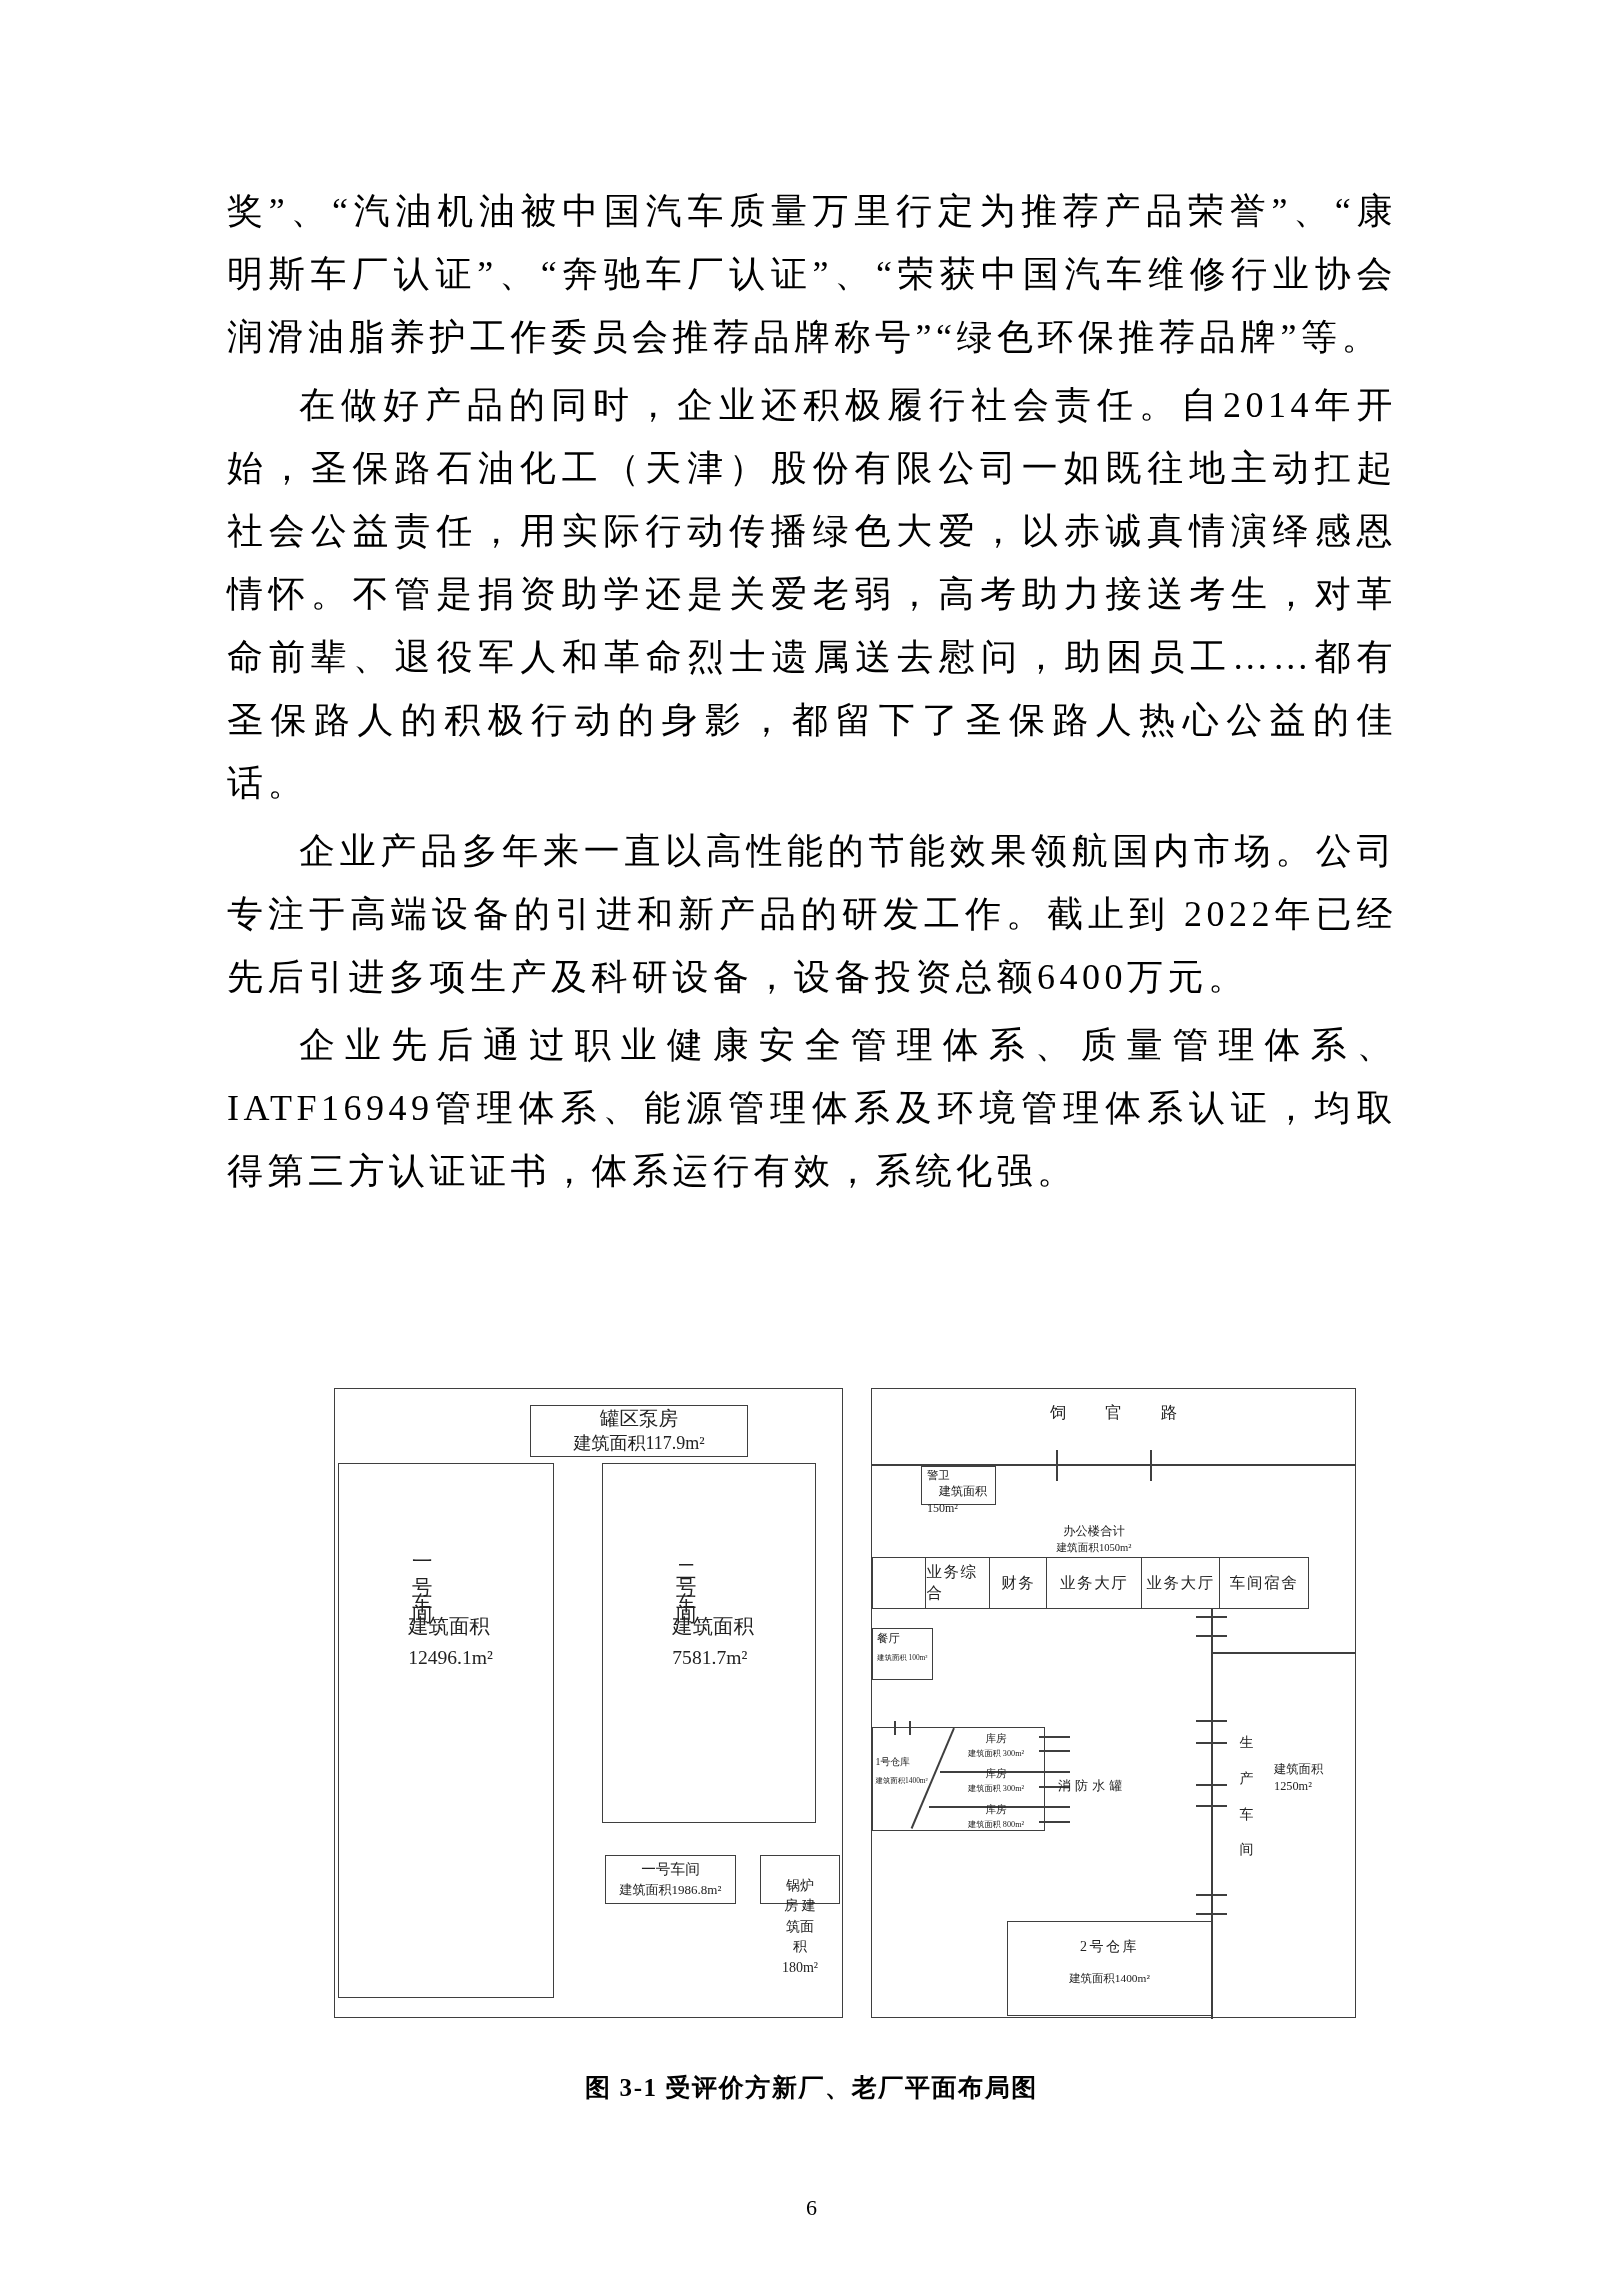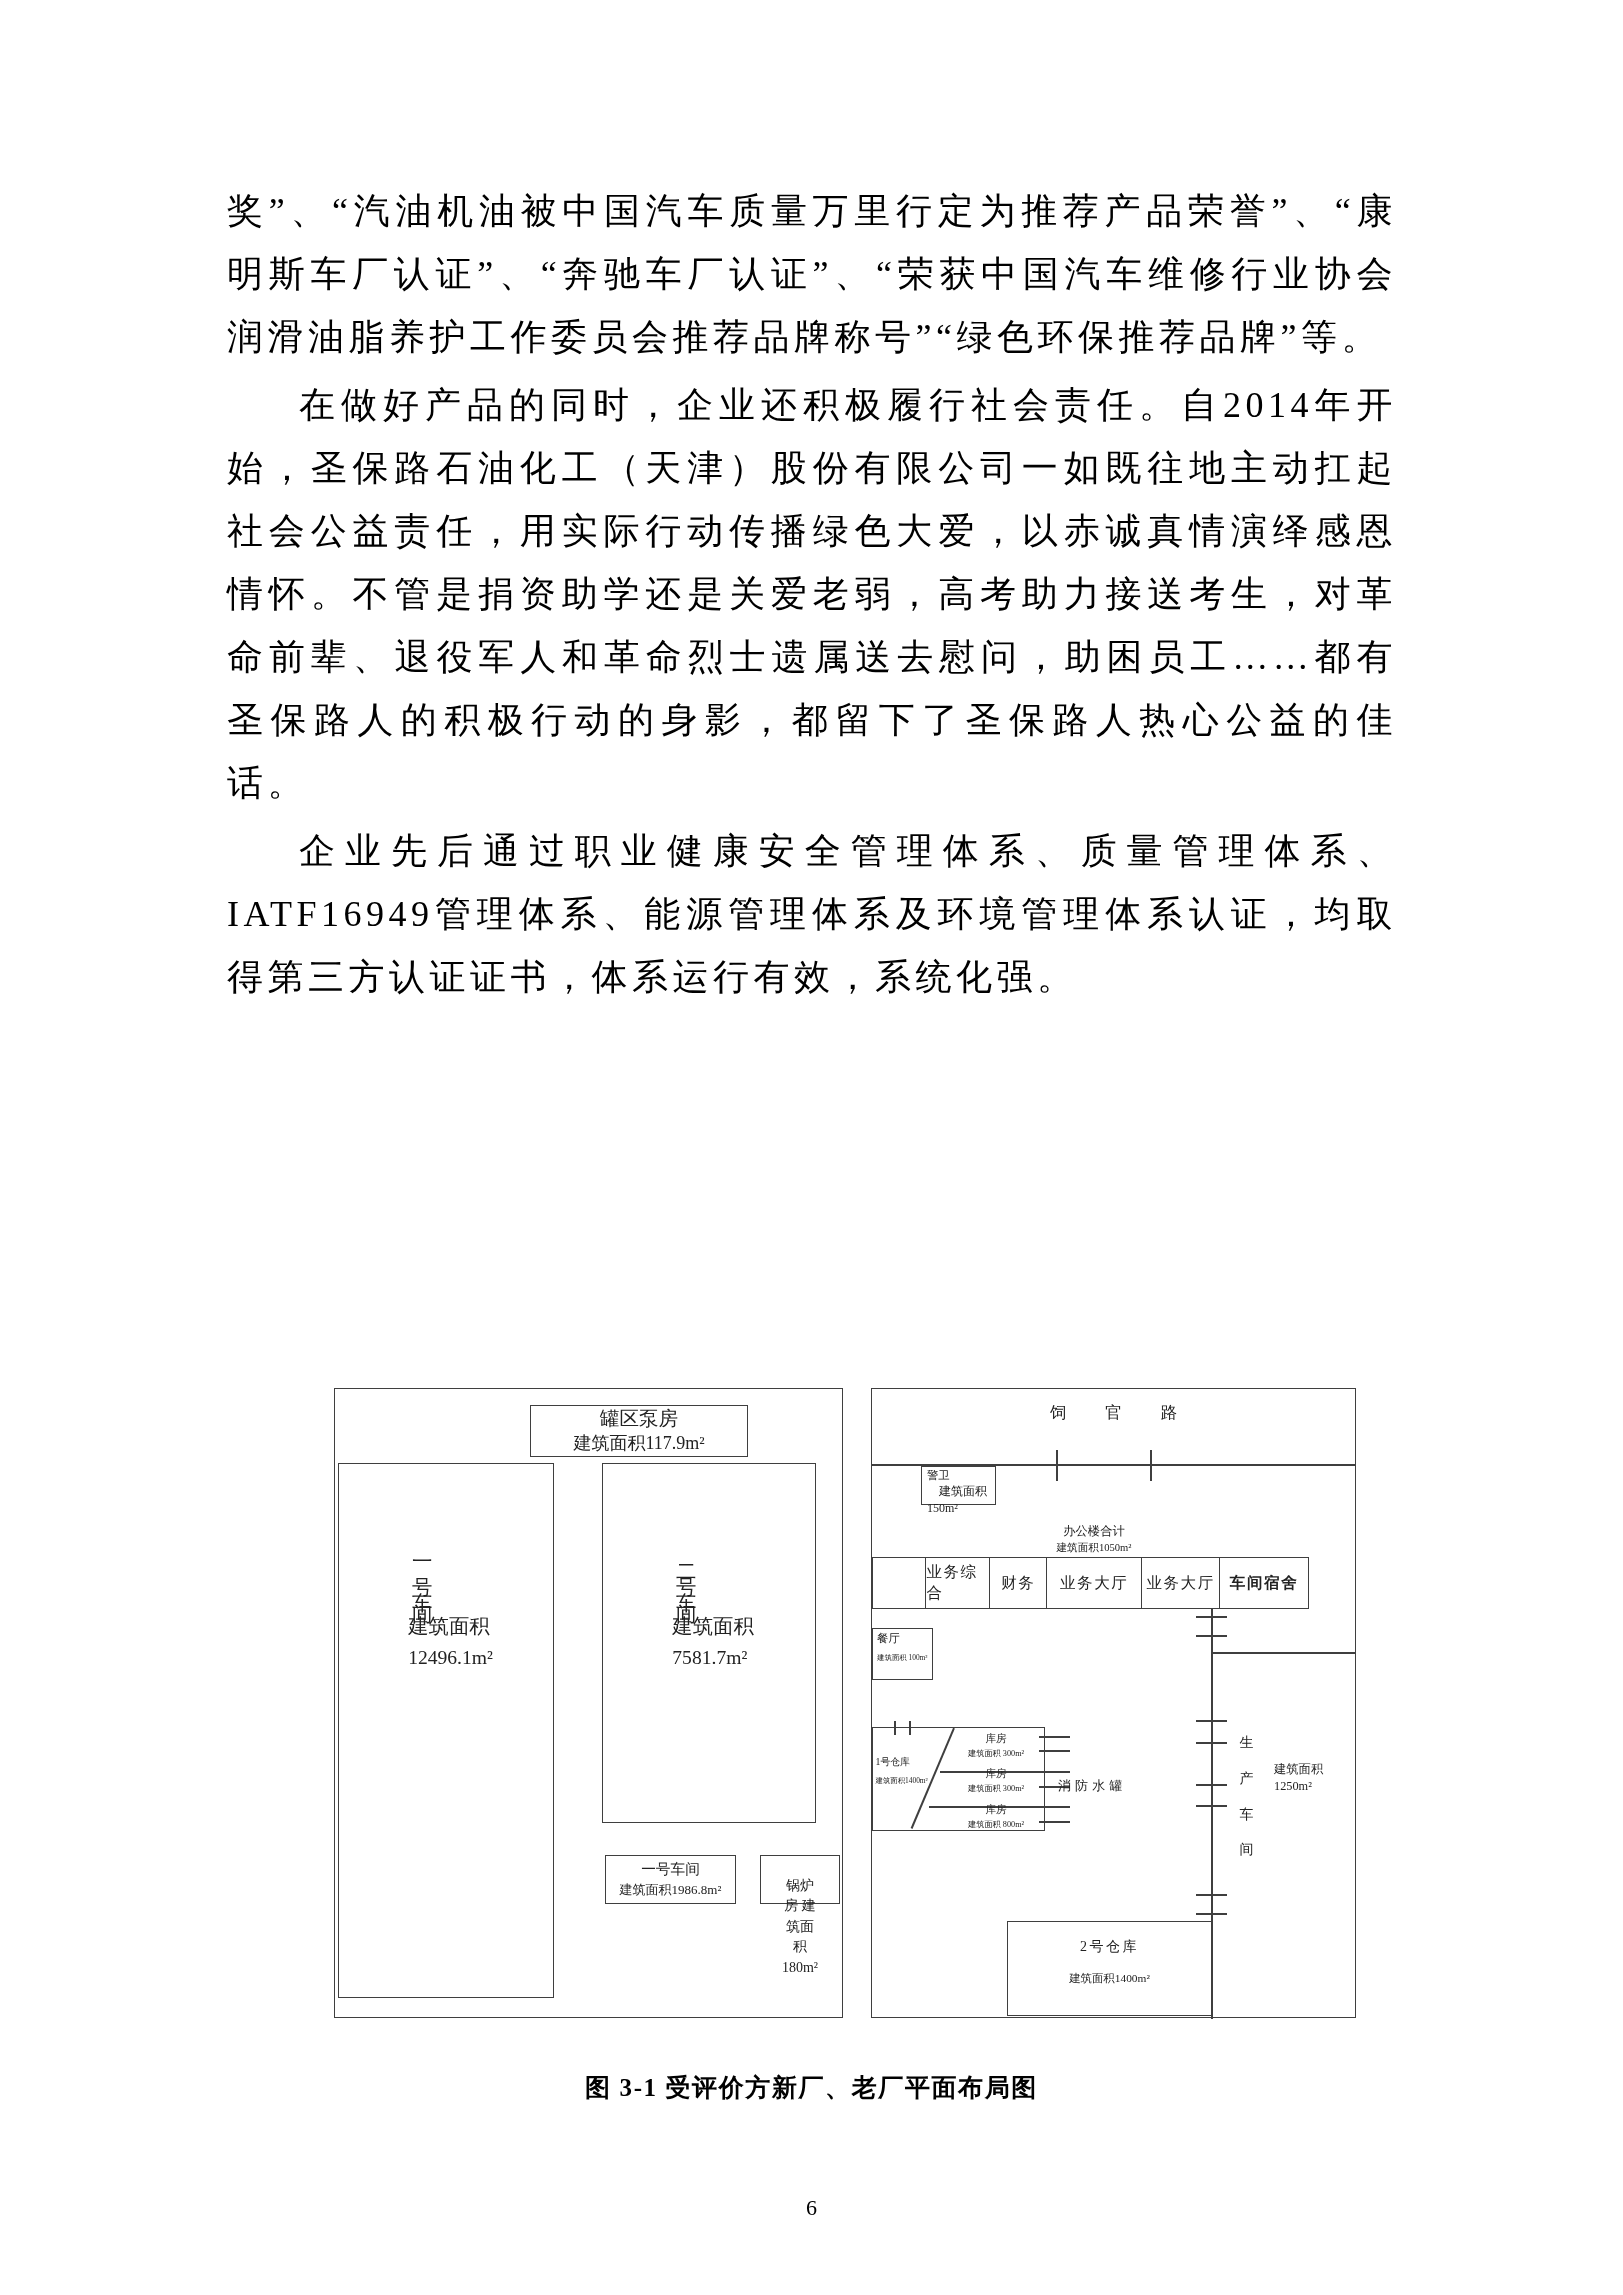--- a/index.html
+++ b/index.html
@@ -37,21 +37,21 @@
   .road-tick{top:61px;width:1.6px;height:31px;}
   .tick1{left:184px;} .tick2{left:278px;}
   .guard{left:49px;top:77px;width:75px;height:39px;font-size:11.4px;line-height:16.4px;padding-left:4.9px;}
   .guard .l2{font-size:12px;padding-left:12px;}
   .office-total{position:absolute;left:131px;top:134px;width:182px;text-align:center;font-size:12.3px;line-height:16.4px;}
   .office-total .l2{font-size:10.6px;}
   .office-row{position:absolute;left:0;top:168px;height:52px;display:flex;}
   .cell{border:1.6px solid #3f3f3f;box-sizing:border-box;display:flex;align-items:center;
         justify-content:center;font-size:15.5px;letter-spacing:1.6px;background:#fff;}
   .cell + .cell{margin-left:-1.6px;}
-  .c0{width:55px;} .c1{width:65px;} .c2{width:59px;} .c3{width:96px;} .c4{width:80px;} .c5{width:90px;font-weight:bold;}
+  .c0{width:55px;} .c1{width:65px;} .c2{width:59px;} .c3{width:96px;} .c4{width:80px;} .c5{width:90px;}
   .canteen{left:0;top:239px;width:61px;height:52px;font-size:11.4px;line-height:18px;padding-left:4.1px;}
   .canteen .l2{font-size:7.4px;white-space:nowrap;}
   .complex{left:0;top:338px;width:173px;height:104px;}
   .diag{position:absolute;left:80px;top:0;width:1.6px;height:109px;background:#3f3f3f;
         transform:rotate(22.9deg);transform-origin:top center;}
   .divd1{left:67px;top:43px;right:0;height:1.6px;}
   .divd2{left:56px;top:78px;right:0;height:1.6px;}
   .topdash{position:absolute;top:-7.4px;width:1.6px;height:14.7px;background:#3f3f3f;}
   .td1{left:21px;} .td2{left:36px;}
   .w1-label{position:absolute;left:2.5px;top:24.5px;width:52px;font-size:9.8px;line-height:18px;white-space:nowrap;}
@@ -76,20 +76,21 @@
   .pagenum{position:absolute;top:2195px;left:0;width:100%;text-align:center;font-size:22px;}
 </style>
 </head>
 <body>
 
 <div class="page">
 
   <div class="doc">
     <p>奖”、“汽油机油被中国汽车质量万里行定为推荐产品荣誉”、“康明斯车厂认证”、“奔驰车厂认证”、“荣获中国汽车维修行业协会润滑油脂养护工作委员会推荐品牌称号”“绿色环保推荐品牌”等。</p>
     <p class="indent">在做好产品的同时，企业还积极履行社会责任。自2014年开始，圣保路石油化工（天津）股份有限公司一如既往地主动扛起社会公益责任，用实际行动传播绿色大爱，以赤诚真情演绎感恩情怀。不管是捐资助学还是关爱老弱，高考助力接送考生，对革命前辈、退役军人和革命烈士遗属送去慰问，助困员工……都有圣保路人的积极行动的身影，都留下了圣保路人热心公益的佳话。</p>
+    <p class="indent">企业产品多年来一直以高性能的节能效果领航国内市场。公司专注于高端设备的引进和新产品的研发工作。截止到 2022年已经先后引进多项生产及科研设备，设备投资总额6400万元。</p>
     <p class="indent">企业先后通过职业健康安全管理体系、质量管理体系、IATF16949管理体系、能源管理体系及环境管理体系认证，均取得第三方认证证书，体系运行有效，系统化强。</p>
   </div>
 
   <div class="figure">
 
     <div class="panel panel-left">
       <div class="fbox ctr pump">
         <span>罐区泵房</span>
         <span class="l2">建筑面积117.9m²</span>
       </div>

